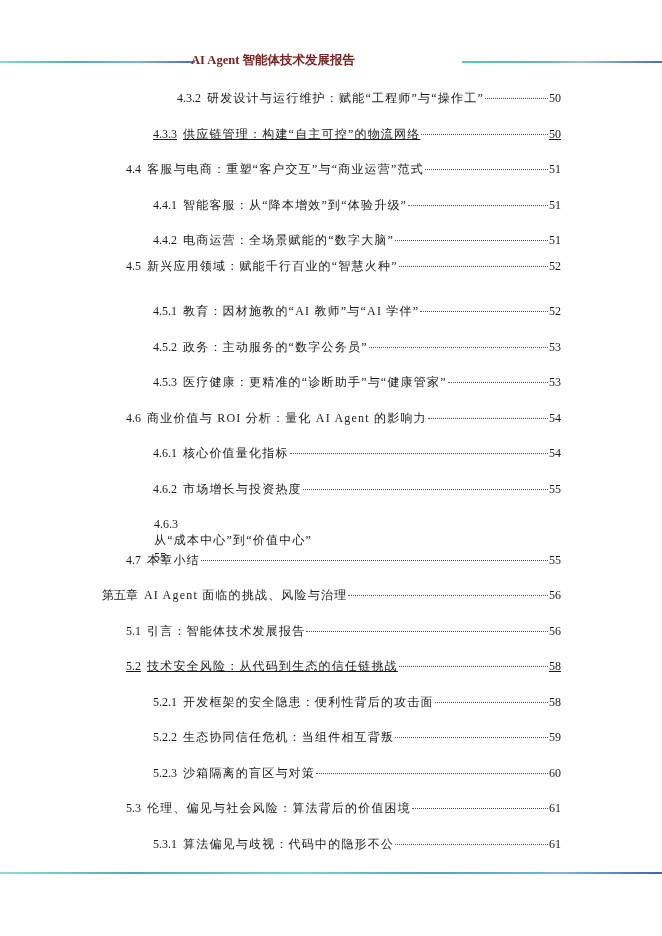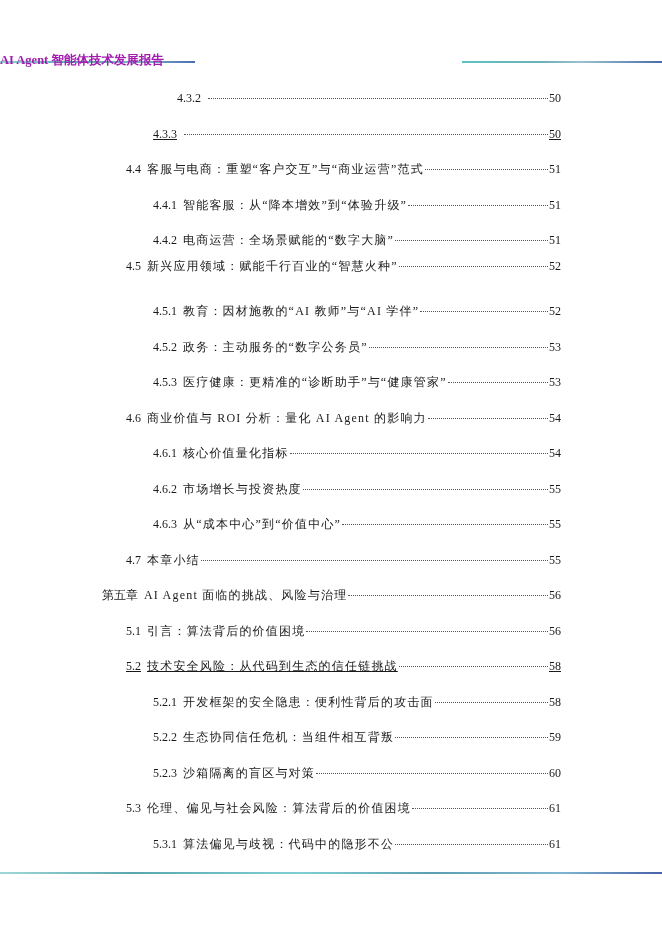--- a/index.html
+++ b/index.html
@@ -4,22 +4,22 @@
 <style>
   html, body { margin: 0; padding: 0; }
   body {
     width: 662px; height: 936px; background: #ffffff; position: relative; overflow: hidden;
     font-family: "Liberation Serif", "DejaVu Serif", serif; color: #1a1a1a;
   }
   .hdr-line { position: absolute; height: 2px; }
   .hdr-left { left: 0; top: 61px; width: 195px; background: linear-gradient(90deg, #8fd3d0 0%, #5aa9b3 40%, #7fb6c9 70%, #4a6fb0 100%); }
   .hdr-right { left: 462px; top: 61px; width: 200px; background: linear-gradient(90deg, #5bc3c0 0%, #6fb0b8 40%, #9cc0cf 60%, #4c6da8 100%); }
   .hdr-title {
-    position: absolute; top: 52px; left: 0; width: 546px; 
-    font-size: 12.5px; font-weight: bold; color: #a21caf;
+    position: absolute; top: 52px; left: 0; width: 546px; text-align: center;
+    font-size: 12.5px; font-weight: bold; color: #7f1d1d;
   }
   .footer-line {
     position: absolute; left: 0; top: 872px; width: 662px; height: 2px;
     background: linear-gradient(90deg, #9fd8d6 0%, #5aa6ae 20%, #7fcfd2 45%, #5d9fb3 65%, #7eb4d0 85%, #4860a8 100%);
   }
   .toc { position: absolute; left: 0; top: 0; width: 662px; }
   .row {
     position: absolute; display: flex; align-items: baseline; font-size: 12px; line-height: 16px;
     right: 101px; white-space: nowrap;
   }
@@ -37,25 +37,27 @@
 </head>
 <body>
 
 <div class="hdr-line hdr-left"></div>
 <div class="hdr-title">AI Agent 智能体技术发展报告</div>
 <div class="hdr-line hdr-right"></div>
 
 <div class="toc" id="toc">
     <div class="row l3" style="top: 90px; margin-left: 24px;">
       <span class="num">4.3.2</span>
+      <span class="txt">研发设计与运行维护：赋能“工程师”与“操作工”</span>
       <span class="dots"></span>
       <span class="page">50</span>
     </div>
     <div class="row l3" style="top: 125.5px; text-decoration: underline;">
       <span class="num">4.3.3</span>
+      <span class="txt">供应链管理：构建“自主可控”的物流网络</span>
       <span class="dots"></span>
       <span class="page">50</span>
     </div>
     <div class="row l2" style="top: 161px;">
       <span class="num">4.4</span>
       <span class="txt">客服与电商：重塑“客户交互”与“商业运营”范式</span>
       <span class="dots"></span>
       <span class="page">51</span>
     </div>
     <div class="row l3" style="top: 196.5px;">
@@ -105,41 +107,41 @@
       <span class="txt">核心价值量化指标</span>
       <span class="dots"></span>
       <span class="page">54</span>
     </div>
     <div class="row l3" style="top: 480.5px;">
       <span class="num">4.6.2</span>
       <span class="txt">市场增长与投资热度</span>
       <span class="dots"></span>
       <span class="page">55</span>
     </div>
-    <div class="row l3" style="top: 516px;">
+    <div class="row l3" style="top: 516px; flex-direction: column;">
       <span class="num">4.6.3</span>
       <span class="txt">从“成本中心”到“价值中心”</span>
       <span class="dots"></span>
       <span class="page">55</span>
     </div>
     <div class="row l2" style="top: 551.5px;">
       <span class="num">4.7</span>
       <span class="txt">本章小结</span>
       <span class="dots"></span>
       <span class="page">55</span>
     </div>
     <div class="row l1" style="top: 587px;">
       <span class="num">第五章</span>
       <span class="txt">AI Agent 面临的挑战、风险与治理</span>
       <span class="dots"></span>
       <span class="page">56</span>
     </div>
     <div class="row l2" style="top: 622.5px;">
       <span class="num">5.1</span>
-      <span class="txt">引言：算法背后的价值困境</span>
+      <span class="txt">引言：智能体技术发展报告</span>
       <span class="dots"></span>
       <span class="page">56</span>
     </div>
     <div class="row l2" style="top: 658px; text-decoration: underline;">
       <span class="num">5.2</span>
       <span class="txt">技术安全风险：从代码到生态的信任链挑战</span>
       <span class="dots"></span>
       <span class="page">58</span>
     </div>
     <div class="row l3" style="top: 693.5px;">

